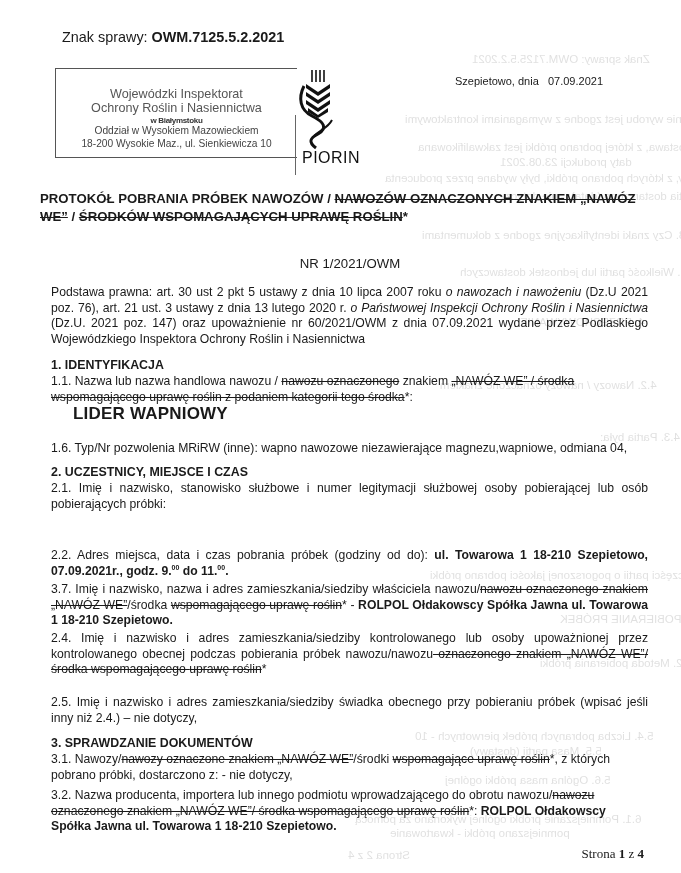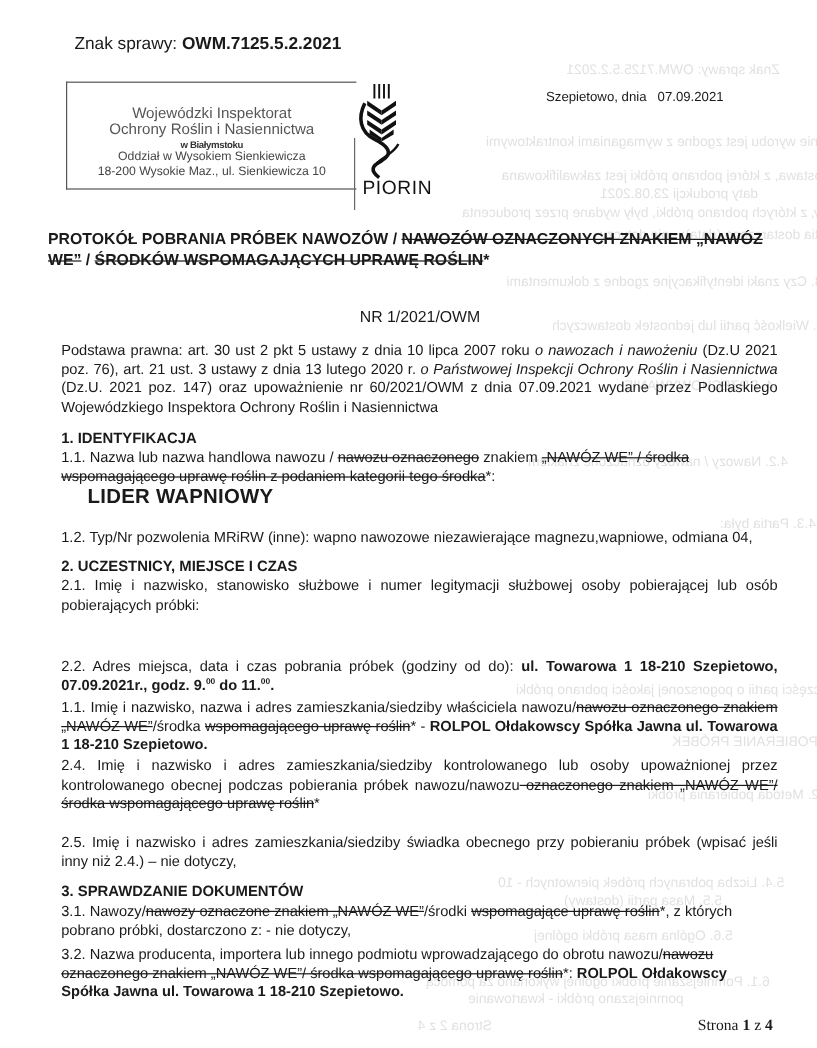--- a/index.html
+++ b/index.html
@@ -92,21 +92,21 @@
 
 <div id="case-ref" class="abs">
   <span>Znak sprawy:</span>
   <span class="val">OWM.7125.5.2.2021</span>
 </div>
 
 <div id="stamp" class="abs">
   <div class="l1">Wojewódzki Inspektorat</div>
   <div class="l2">Ochrony Roślin i Nasiennictwa</div>
   <div class="l3">w Białymstoku</div>
-  <div class="l4">Oddział w Wysokiem Sienkiewicza</div>
+  <div class="l4">Oddział w Wysokiem Mazowieckiem</div>
   <div class="l5">18-200 Wysokie Maz., ul. Sienkiewicza 10</div>
 </div>
 
 <div id="logo-vline" class="abs"></div>
 <div id="logo" class="abs">
   <svg width="64" height="82" viewBox="0 0 64 82">
     <g stroke="#111" stroke-width="1.6" fill="none">
       <line x1="24" y1="2" x2="24" y2="14"></line>
       <line x1="28" y1="2" x2="28" y2="14"></line>
       <line x1="32" y1="2" x2="32" y2="14"></line>
@@ -134,26 +134,26 @@
   <span>PROTOKÓŁ POBRANIA PRÓBEK NAWOZÓW / </span><span class="strike">NAWOZÓW OZNACZONYCH ZNAKIEM „NAWÓZ WE”</span><span> / </span><span class="strike">ŚRODKÓW WSPOMAGAJĄCYCH UPRAWĘ ROŚLIN</span><span>*</span>
 </div>
 
 <div id="doc-number" class="abs">NR 1/2021/OWM</div>
 
 <div id="legal-basis" class="para"><span>Podstawa prawna: art. 30 ust 2 pkt 5 ustawy z dnia 10 lipca 2007 roku </span><i>o nawozach i nawożeniu</i><span> (Dz.U 2021 poz. 76), art. 21 ust. 3 ustawy z dnia 13 lutego 2020 r. </span><i>o Państwowej Inspekcji Ochrony Roślin i Nasiennictwa</i><span> (Dz.U. 2021 poz. 147) oraz upoważnienie nr 60/2021/OWM z dnia 07.09.2021 wydane przez Podlaskiego Wojewódzkiego Inspektora Ochrony Roślin i Nasiennictwa</span></div>
 
 <div id="sec1-heading" class="heading">1. IDENTYFIKACJA</div>
 <div id="p11" class="para" style="text-align:left;"><span>1.1. Nazwa lub nazwa handlowa nawozu / </span><s>nawozu oznaczonego</s><span> znakiem </span><s>„NAWÓZ WE” / środka wspomagającego uprawę roślin z podaniem kategorii tego środka</s><span>*:</span></div>
 <div id="product-name" class="abs">LIDER WAPNIOWY</div>
-<div id="p12" class="para" style="text-align:left;white-space:nowrap;">1.2. Typ/Nr pozwolenia MRiRW (inne): wapno nawozowe niezawierające magnezu,wapniowe, odmiana 04,</div>
+<div id="p12" class="para" style="text-align:left;white-space:nowrap;">1.6. Typ/Nr pozwolenia MRiRW (inne): wapno nawozowe niezawierające magnezu,wapniowe, odmiana 04,</div>
 
 <div id="sec2-heading" class="heading">2. UCZESTNICY, MIEJSCE I CZAS</div>
 <div id="p21" class="para">2.1. Imię i nazwisko, stanowisko służbowe i numer legitymacji służbowej osoby pobierającej lub osób pobierających próbki:</div>
 <div id="p22" class="para"><span>2.2. Adres miejsca, data i czas pobrania próbek (godziny od do): </span><b>ul. Towarowa 1 18-210 Szepietowo, 07.09.2021r., godz. 9.</b><sup class="bold">00</sup><b> do 11.</b><sup class="bold">00</sup><b>.</b></div>
-<div id="p23" class="para"><span>1.1. Imię i nazwisko, nazwa i adres zamieszkania/siedziby właściciela nawozu/</span><s>nawozu oznaczonego znakiem „NAWÓZ WE”</s><span>/środka </span><s>wspomagającego uprawę roślin</s><span>* - </span><b>ROLPOL Ołdakowscy Spółka Jawna ul. Towarowa 1 18-210 Szepietowo.</b></div>
+<div id="p23" class="para"><span>3.7. Imię i nazwisko, nazwa i adres zamieszkania/siedziby właściciela nawozu/</span><s>nawozu oznaczonego znakiem „NAWÓZ WE”</s><span>/środka </span><s>wspomagającego uprawę roślin</s><span>* - </span><b>ROLPOL Ołdakowscy Spółka Jawna ul. Towarowa 1 18-210 Szepietowo.</b></div>
 <div id="p24" class="para"><span>2.4. Imię i nazwisko i adres zamieszkania/siedziby kontrolowanego lub osoby upoważnionej przez kontrolowanego obecnej podczas pobierania próbek nawozu/nawozu</span><s> oznaczonego znakiem „NAWÓZ WE”</s><s>/środka wspomagającego </s><s>uprawę roślin</s><span>*</span></div>
 <div id="p25" class="para">2.5. Imię i nazwisko i adres zamieszkania/siedziby świadka obecnego przy pobieraniu próbek (wpisać jeśli inny niż 2.4.) – nie dotyczy,</div>
 
 <div id="sec3-heading" class="heading">3. SPRAWDZANIE DOKUMENTÓW</div>
 <div id="p31" class="para" style="text-align:left;"><span>3.1. Nawozy/</span><s>nawozy oznaczone znakiem „NAWÓZ WE”</s><span>/środki </span><s>wspomagające uprawę roślin</s><span>*, z których pobrano próbki, dostarczono z: - nie dotyczy,</span></div>
 <div id="p32" class="para" style="text-align:left;"><span>3.2. Nazwa producenta, importera lub innego podmiotu wprowadzającego do obrotu nawozu/</span><s>nawozu oznaczonego znakiem „NAWÓZ WE”/ środka wspomagającego uprawę roślin</s><span>*: </span><b>ROLPOL Ołdakowscy Spółka Jawna  ul. Towarowa 1 18-210 Szepietowo.</b></div>
 
 <div id="page-footer" class="abs">
   <span>Strona</span>
   <b>1</b>

